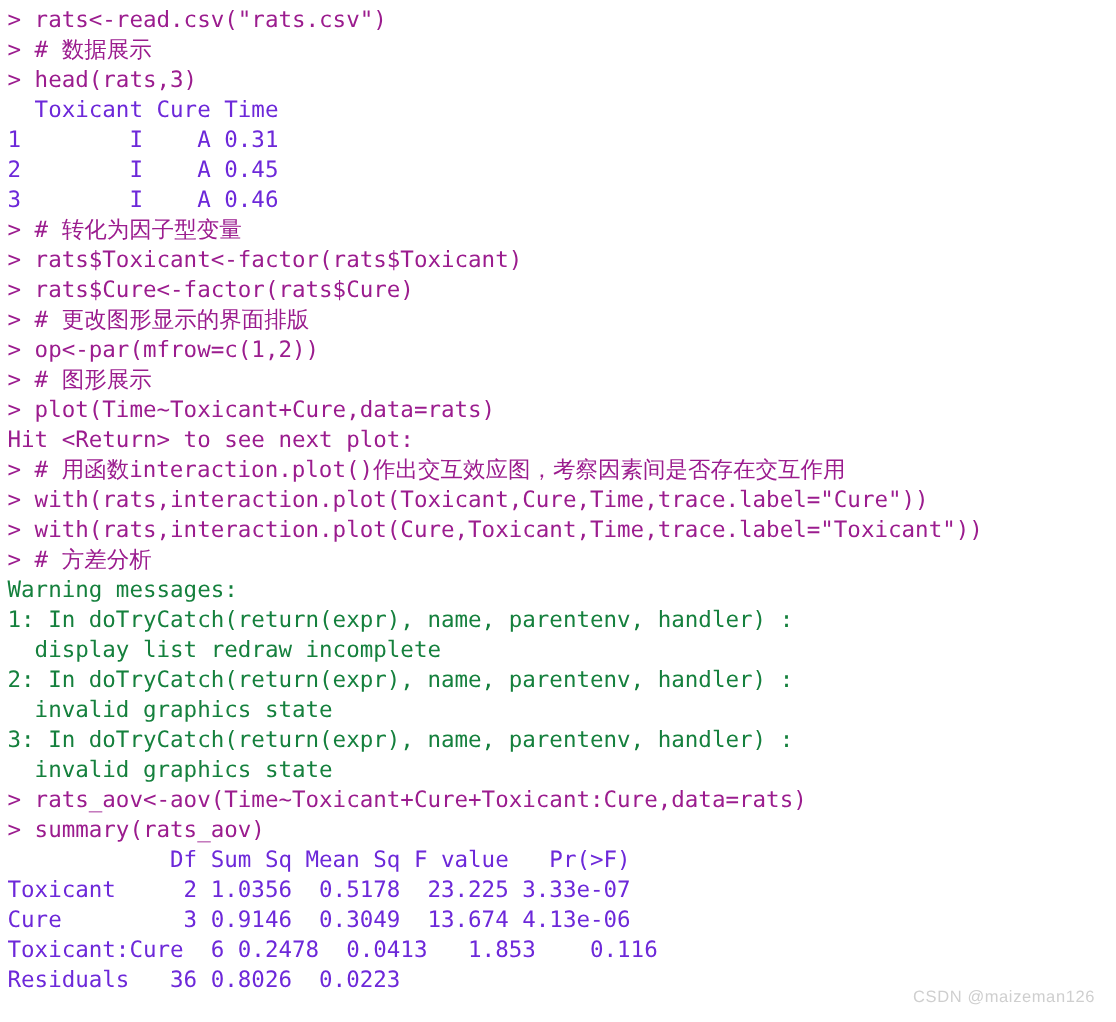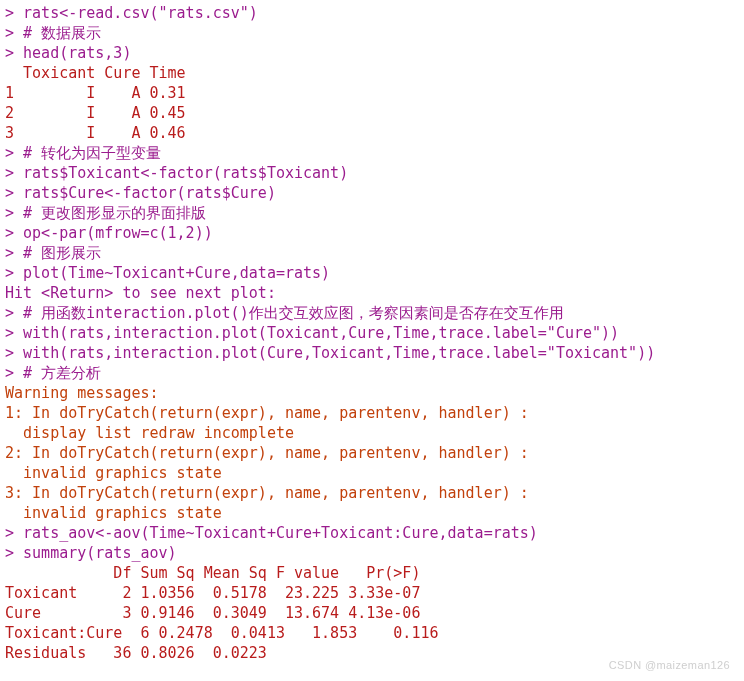--- a/index.html
+++ b/index.html
@@ -20,22 +20,22 @@
     padding: 3px 0 0 5px;
     box-sizing: border-box;
     letter-spacing: 0px;
   }
   .line {
     height: 20px;
     white-space: pre;
     font-family: "DejaVu Sans Mono", "Liberation Mono", monospace;
   }
   .cmd  { color: #9B1C8E; }
-  .out  { color: #b91c1c; }
-  .warn { color: #c2410c; }
+  .out  { color: #6d28d9; }
+  .warn { color: #15803d; }
 
   #watermark {
     position: absolute;
     right: 14px;
     bottom: 10px;
     font-family: "Liberation Sans", "DejaVu Sans", sans-serif;
     font-size: 11px;
     color: #cfcfcf;
     letter-spacing: 0.4px;
     white-space: pre;

